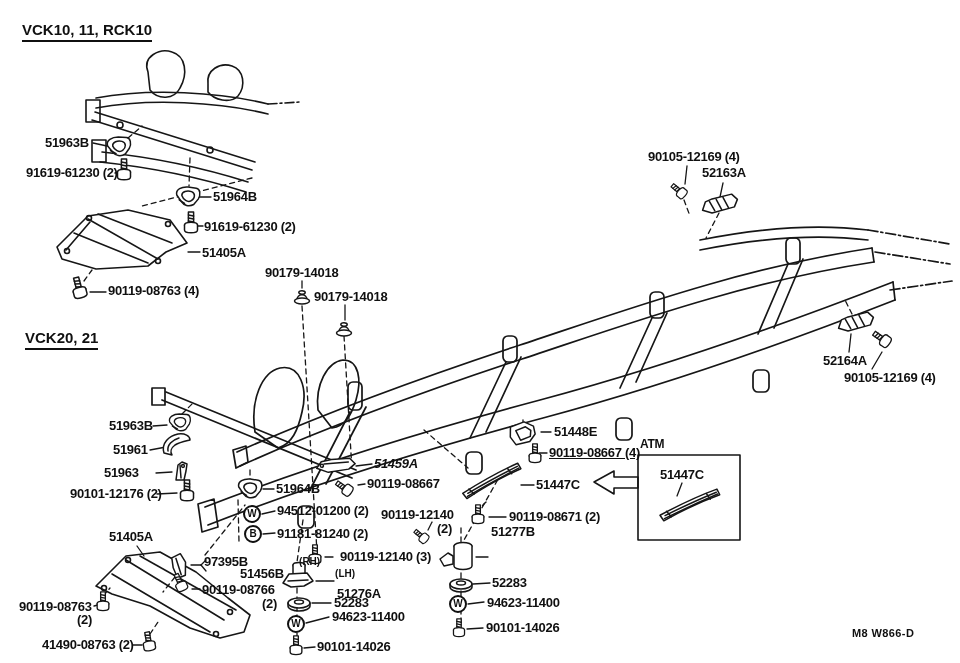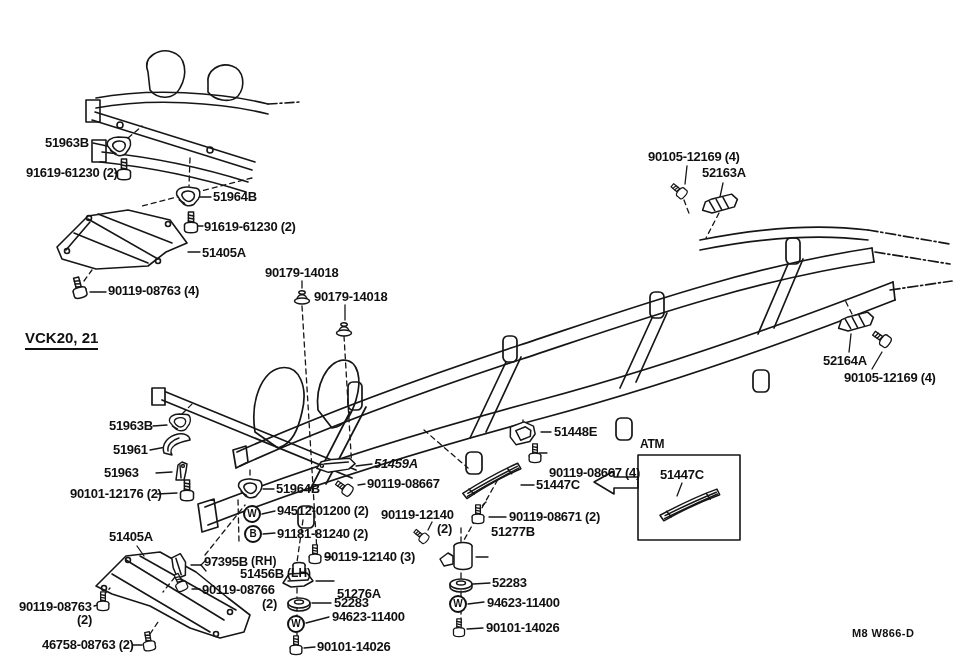--- a/index.html
+++ b/index.html
@@ -4,21 +4,21 @@
 <style>
   html,body{margin:0;padding:0;background:#fff;}
   .stage{position:relative;width:960px;height:663px;background:#ffffff;overflow:hidden;
          font-family:"Liberation Sans",sans-serif;color:#101010;}
   svg.art{position:absolute;left:0;top:0;width:960px;height:663px;}
   .lbl{position:absolute;font-weight:700;font-size:13px;line-height:1;letter-spacing:-0.3px;
        white-space:nowrap;color:#101010;}
   .hdr{font-size:15px;letter-spacing:0;border-bottom:2px solid #101010;padding-bottom:3px;}
   .atm{font-size:12px;}
   .ftr{font-size:11px;letter-spacing:0.4px;}
-  .sm{font-size:12px;font-weight:700;vertical-align:1px;letter-spacing:0;}
+  .sm{font-size:10px;font-weight:700;vertical-align:1px;letter-spacing:0;margin-left:48px;}
   .marker{position:absolute;width:14px;height:14px;border:2px solid #101010;border-radius:50%;
           background:#fff;font-size:10px;font-weight:700;line-height:14px;text-align:center;}
 </style>
 </head>
 <body>
 
 <div class="stage">
 
   <svg class="art" viewBox="0 0 960 663" stroke="#161616" stroke-width="1.5" fill="none" stroke-linecap="round" stroke-linejoin="round">
     <defs>
@@ -283,20 +283,21 @@
     <use href="#bolt" transform="translate(296,653) scale(0.9)"></use>
     <use href="#mountB" transform="translate(461,557)"></use>
     <use href="#cushion" transform="translate(461,584)"></use>
     <use href="#bolt" transform="translate(459,635) scale(0.85)"></use>
     <use href="#brkt5" transform="translate(179,566) rotate(-8)"></use>
     <use href="#bolt" transform="translate(183,589) rotate(-25) scale(0.85)"></use>
     <use href="#bolt" transform="translate(103,609) scale(0.9)"></use>
     <use href="#bolt" transform="translate(150,649) rotate(-10) scale(0.9)"></use>
   </svg>
 
+  <div class="lbl hdr" style="left:22px;top:22px;">VCK10, 11, RCK10</div>
   <div class="lbl hdr" style="left:25px;top:330px;">VCK20, 21</div>
 
   <div class="lbl" style="left:45px;top:136px;">51963B</div>
   <div class="lbl" style="left:26px;top:166px;">91619-61230 (2)</div>
   <div class="lbl" style="left:213px;top:190px;">51964B</div>
   <div class="lbl" style="left:204px;top:220px;">91619-61230 (2)</div>
   <div class="lbl" style="left:202px;top:246px;">51405A</div>
   <div class="lbl" style="left:108px;top:284px;text-align:right;">90119-08763 (4)</div>
 
   <div class="lbl" style="left:648px;top:150px;">90105-12169 (4)</div>
@@ -312,44 +313,44 @@
   <div class="lbl" style="left:113px;top:443px;">51961</div>
   <div class="lbl" style="left:104px;top:466px;">51963</div>
   <div class="lbl" style="left:70px;top:487px;">90101-12176 (2)</div>
   <div class="lbl" style="left:276px;top:482px;">51964B</div>
   <div class="lbl" style="left:277px;top:504px;">94512-01200 (2)</div>
   <div class="lbl" style="left:277px;top:527px;">91181-81240 (2)</div>
 
   <div class="lbl" style="left:374px;top:457px;font-style:italic;">51459A</div>
   <div class="lbl" style="left:367px;top:477px;">90119-08667</div>
   <div class="lbl" style="left:554px;top:425px;">51448E</div>
-  <div class="lbl" style="left:549px;top:466px;">90119-08667 (4)</div>
+  <div class="lbl" style="left:549px;top:446px;text-decoration:underline;">90119-08667 (4)</div>
   <div class="lbl" style="left:536px;top:478px;">51447C</div>
   <div class="lbl" style="left:509px;top:510px;">90119-08671 (2)</div>
   <div class="lbl" style="left:381px;top:508px;">90119-12140</div>
   <div class="lbl" style="left:437px;top:522px;">(2)</div>
-  <div class="lbl" style="left:324px;top:550px;">90119-12140 (3)</div>
+  <div class="lbl" style="left:340px;top:550px;">90119-12140 (3)</div>
   <div class="lbl" style="left:337px;top:575px;margin-top:12px;">51276A</div>
   <div class="lbl" style="left:334px;top:596px;">52283</div>
   <div class="lbl" style="left:332px;top:610px;">94623-11400</div>
   <div class="lbl" style="left:317px;top:640px;">90101-14026</div>
 
   <div class="lbl" style="left:491px;top:525px;">51277B</div>
   <div class="lbl" style="left:492px;top:576px;">52283</div>
   <div class="lbl" style="left:487px;top:596px;">94623-11400</div>
   <div class="lbl" style="left:486px;top:621px;">90101-14026</div>
 
   <div class="lbl" style="left:109px;top:530px;">51405A</div>
   <div class="lbl" style="left:204px;top:555px;"><span>97395B</span> <span class="sm">(RH)</span></div>
   <div class="lbl" style="left:204px;top:567px;padding-left:36px;"><span>51456B</span> <span class="sm">(LH)</span></div>
   <div class="lbl" style="left:202px;top:583px;">90119-08766</div>
   <div class="lbl" style="left:262px;top:597px;">(2)</div>
   <div class="lbl" style="left:19px;top:600px;">90119-08763</div>
   <div class="lbl" style="left:77px;top:613px;">(2)</div>
-  <div class="lbl" style="left:42px;top:638px;">46758-08763 (2)</div>
+  <div class="lbl" style="left:42px;top:638px;">41490-08763 (2)</div>
 
   <div class="lbl atm" style="left:640px;top:438px;">ATM</div>
   <div class="lbl" style="left:660px;top:468px;">51447C</div>
 
   <div class="lbl ftr" style="left:852px;top:628px;">M8  W866-D</div>
 
   <div class="marker" style="left:243px;top:505px;">W</div>
   <div class="marker" style="left:244px;top:525px;">B</div>
   <div class="marker" style="left:287px;top:615px;">W</div>
   <div class="marker" style="left:449px;top:595px;">W</div>

